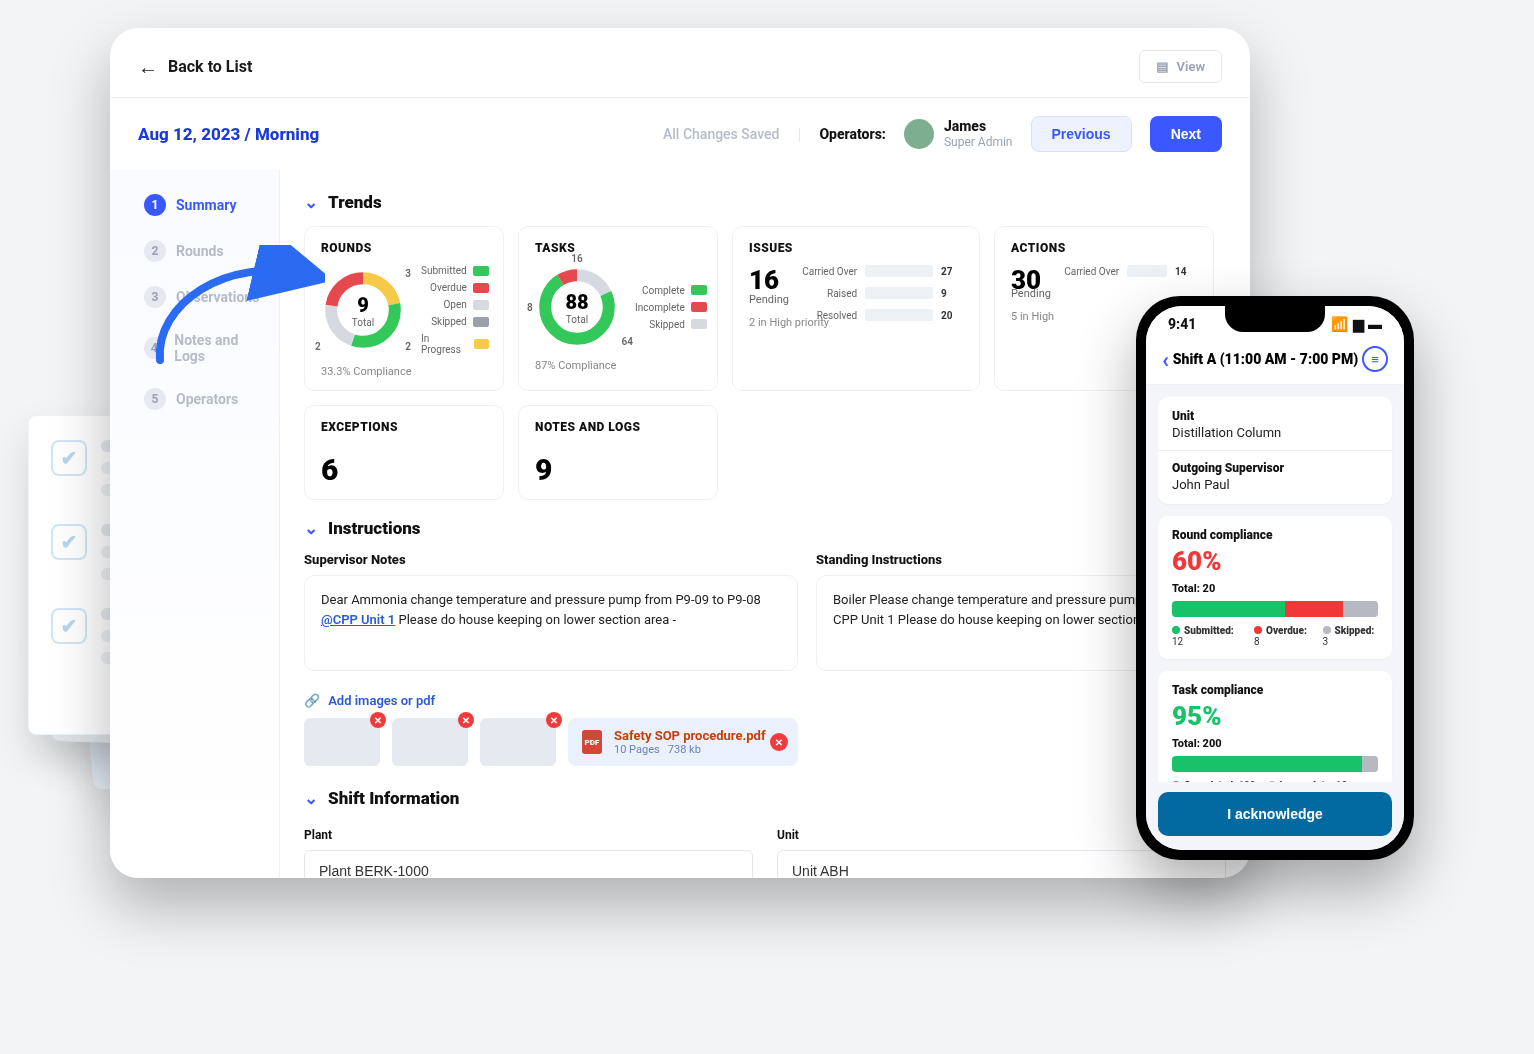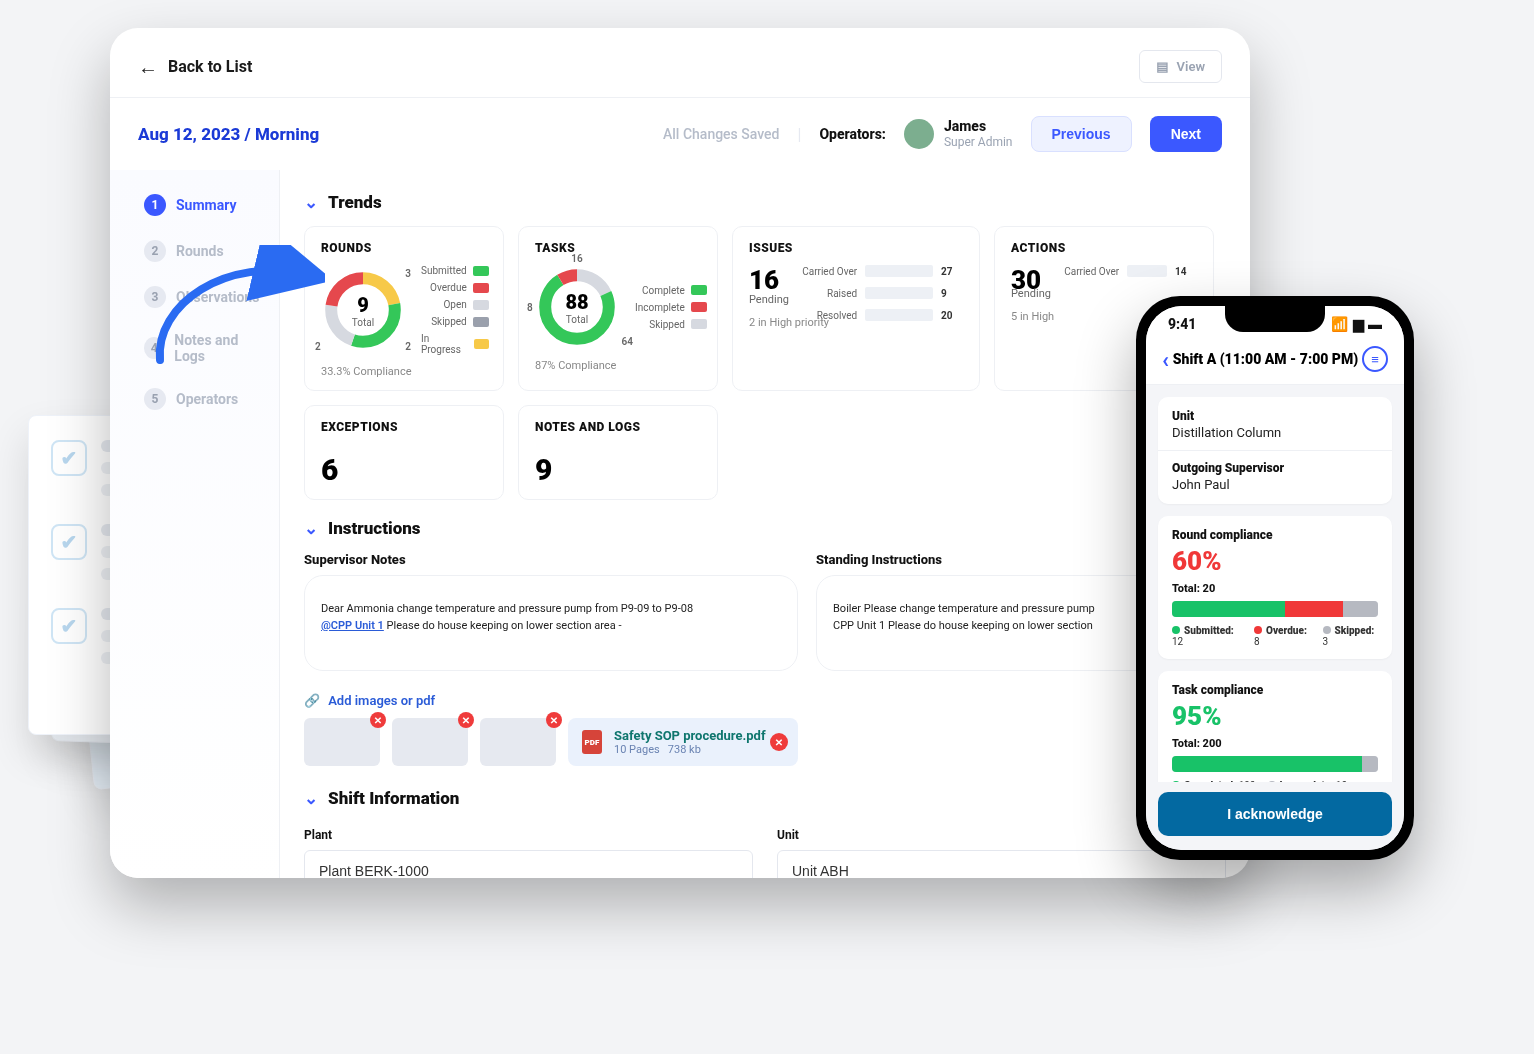--- a/index.html
+++ b/index.html
@@ -52,30 +52,30 @@
   .barrow { display:flex; align-items:center; gap:8px; font-size:10px; color:#666;}
   .barrow .lbl { width:62px; text-align:right;}
   .barrow .track { flex:1; height:12px; background:#edf0f5; border-radius:2px; position:relative;}
   .barrow .fill { height:100%; border-radius:2px;}
   .barrow .val { width:22px; font-size:10px; color:#333; font-weight:700;}
   .big-simple { display:flex; flex-direction:column; gap:8px;}
   .big-simple .v { font-size:30px; font-weight:900;}
   .inst-grid { display:flex; gap:18px;}
   .inst-col { flex:1; display:flex; flex-direction:column; gap:8px;}
   .inst-col h5 { font-size:13px; font-weight:800; color:#111;}
-  .note-box { border:1px solid #eef0f4; border-radius:19px; padding:24px 16px; font-size:11px; color:#222; line-height:1.55; min-height:96px;}
+  .note-box { border:1px solid #eef0f4; border-radius:10px; padding:14px 16px; font-size:13px; color:#222; line-height:1.55; min-height:96px;}
   .mention { color:#2a5bd7; font-weight:600; text-decoration:underline;}
   .attach-row { margin-top:14px; display:flex; flex-direction:column; gap:10px;}
   .attach-link { display:flex; align-items:center; gap:8px; color:#2a5bd7; font-size:13px; font-weight:600; cursor:pointer;}
   .thumbs { display:flex; gap:12px; align-items:flex-start;}
   .thumb { width:76px; height:48px; background:#e6e9f0; border-radius:6px; position:relative;}
   .thumb .x { position:absolute; right:-6px; top:-6px; width:16px; height:16px; background:#ef3b3b; color:#fff; border-radius:50%; display:flex; align-items:center; justify-content:center; font-size:10px; font-weight:900; cursor:pointer;}
   .file-chip { display:flex; align-items:center; gap:12px; background:#eaf1fc; border-radius:8px; padding:10px 14px; position:relative; min-width:230px;}
   .file-ico { width:20px; height:24px; background:#d6443a; border-radius:3px; display:flex; align-items:center; justify-content:center; color:#fff; font-size:8px; font-weight:900;}
-  .file-meta .fname { color:#0f766e; font-weight:700; font-size:13px;}
+  .file-meta .fname { color:#c2410c; font-weight:700; font-size:13px;}
   .file-meta .fsub { color:#6a83b2; font-size:11px;}
   .file-chip .x { position:absolute; right:10px; top:50%; transform:translateY(-50%); width:18px; height:18px; background:#ef3b3b; color:#fff; border-radius:50%; display:flex; align-items:center; justify-content:center; font-size:10px; font-weight:900; cursor:pointer;}
   .shift-grid { display:flex; gap:24px; padding-top:6px;}
   .shift-col { flex:1;}
   .shift-col .slabel { font-size:12px; font-weight:700; color:#111; margin-bottom:8px;}
   .input { width:100%; border:1px solid #e4e7ee; border-radius:6px; padding:12px 14px; font-size:14px; color:#333; background:#fff;}
   .arrow { position:absolute; left: 135px; top: 245px; width:190px; height:120px; pointer-events:none; z-index:5;}
   .papers { position:absolute; left:10px; top:405px; width:310px; height:400px; pointer-events:none;}
   .paper { position:absolute; background:#fff; border-radius:8px; box-shadow:0 20px 40px rgba(0,0,0,.12); border:1px solid #eef2f9; padding:24px 22px;}
   .p3 { width:230px; height:300px; left:68px; top:74px; transform:rotate(-6deg); background:#eaf3fb;}

